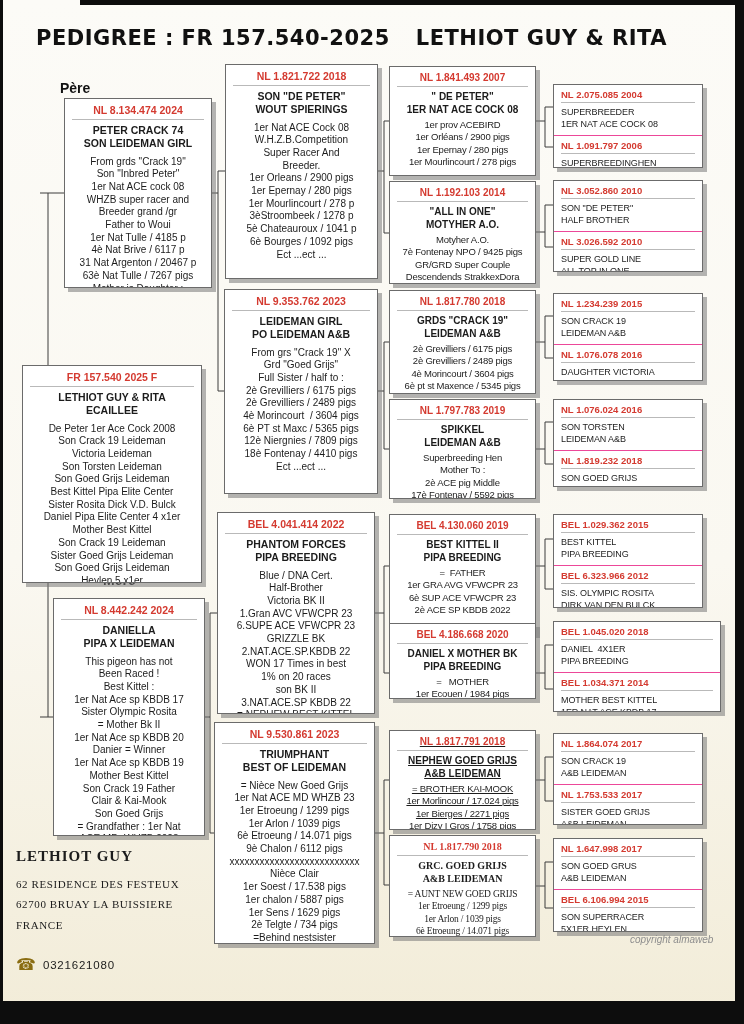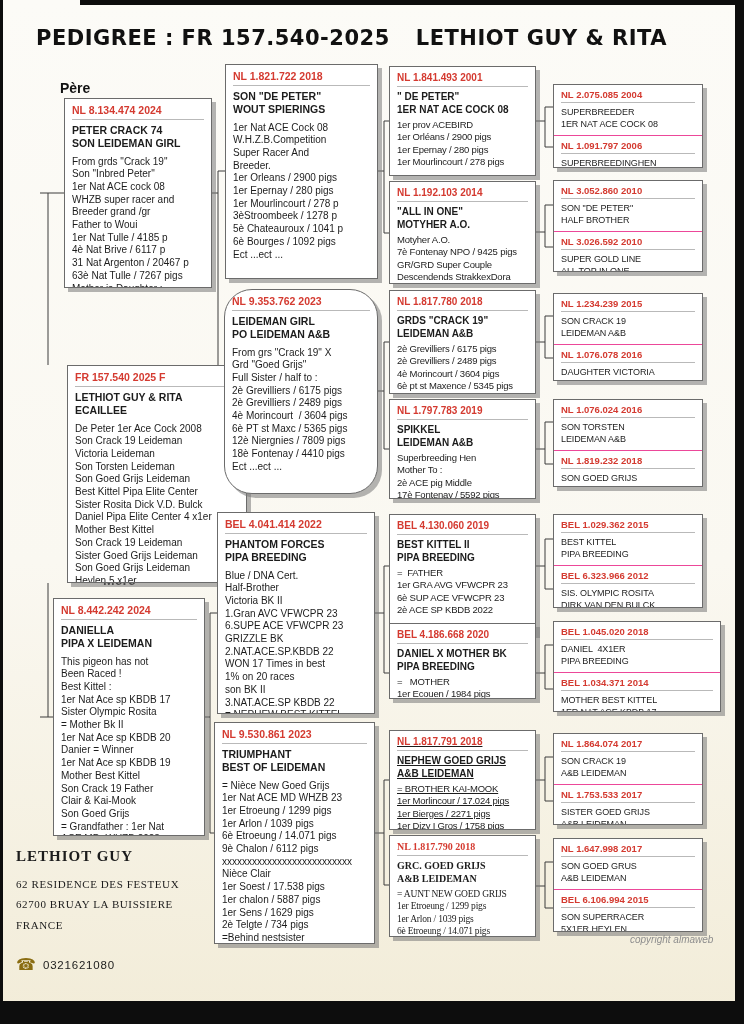--- a/index.html
+++ b/index.html
@@ -7,21 +7,21 @@
     width:744px;height:1024px;position:relative;overflow:hidden;
     background:linear-gradient(180deg,#fcfbf7 0%,#faf8f1 55%,#f2ecd8 100%);
     font-family:"Liberation Sans","DejaVu Sans",sans-serif;color:#1c1c1c;
   }
   .edge{position:absolute;background:#0d0d0d;}
   .title{position:absolute;left:36px;top:26px;font-family:"DejaVu Sans",sans-serif;
     font-weight:bold;font-size:21px;letter-spacing:0.5px;white-space:pre;color:#111;}
   .title .owner{margin-left:26px;}
   .sexlabel{position:absolute;font-weight:bold;font-size:14px;color:#111;}
   .pbox{position:absolute;background:#fff;border:1px solid #6b6b6b;box-sizing:border-box;
-    box-shadow:4px 4px 0 rgba(120,120,120,0.55);padding:5px 7px;overflow:hidden;}
+    box-shadow:4px 4px 0 rgba(120,120,120,0.55);padding:5px 7px;overflow:hidden;text-align:center;}
   .ring{color:#d43a30;font-size:10.5px;font-weight:600;white-space:pre;
     border-bottom:1px solid #b9b9b9;padding-bottom:3px;margin-bottom:4px;}
   .bname{font-weight:bold;font-size:10.5px;line-height:1.27;white-space:pre;margin-bottom:5px;}
   .blines{font-size:10px;line-height:1.27;white-space:pre;}
   .sm .ring{font-size:10px;}
   .sm .bname{font-size:10px;margin-bottom:3px;}
   .sm .blines{font-size:9.5px;letter-spacing:-0.2px;}
   .pairbox{position:absolute;background:#fff;border:1px solid #6b6b6b;box-sizing:border-box;
     box-shadow:4px 4px 0 rgba(120,120,120,0.55);padding:0;overflow:hidden;}
   .entry{padding:4px 7px 5px 7px;}
@@ -80,21 +80,21 @@
 WHZB super racer and
 Breeder grand /gr
 Father to Woui
 1er Nat Tulle / 4185 p
 4è Nat Brive / 6117 p
 31 Nat Argenton / 20467 p
 63è Nat Tulle / 7267 pigs
 Mother is Daughter :</div>
 </div>
 
-<div class="pbox" style="left:22px;top:365px;width:180px;height:218px;margin-left:45px;">
+<div class="pbox" style="left:22px;top:365px;width:180px;height:218px;">
   <div class="ring">FR 157.540 2025 F</div>
   <div class="bname">LETHIOT GUY &amp; RITA
 ECAILLEE</div>
   <div class="blines">De Peter 1er Ace Cock 2008
 Son Crack 19 Leideman
 Victoria Leideman
 Son Torsten Leideman
 Son Goed Grijs Leideman
 Best Kittel Pipa Elite Center
 Sister Rosita Dick V.D. Bulck
@@ -136,21 +136,21 @@
 Super Racer And
 Breeder.
 1er Orleans / 2900 pigs
 1er Epernay / 280 pigs
 1er Mourlincourt / 278 p
 3èStroombeek / 1278 p
 5è Chateauroux / 1041 p
 6è Bourges / 1092 pigs
 Ect ...ect ...</div>
 </div>
-<div class="pbox" style="left:224px;top:289px;width:154px;height:205px;border-radius:28px;">
+<div class="pbox" style="left:224px;top:289px;width:154px;height:205px;">
   <div class="ring">NL 9.353.762 2023</div>
   <div class="bname">LEIDEMAN GIRL
 PO LEIDEMAN A&amp;B</div>
   <div class="blines">From grs "Crack 19" X
 Grd "Goed Grijs"
 Full Sister / half to :
 2è Grevilliers / 6175 pigs
 2è Grevilliers / 2489 pigs
 4è Morincourt  / 3604 pigs
 6è PT st Maxc / 5365 pigs
@@ -189,21 +189,21 @@
 xxxxxxxxxxxxxxxxxxxxxxxxxx
 Nièce Clair
 1er Soest / 17.538 pigs
 1er chalon / 5887 pigs
 1er Sens / 1629 pigs
 2è Telgte / 734 pigs
 =Behind nestsister</div>
 </div>
 
 <div class="pbox sm" style="left:389px;top:66px;width:147px;height:110px;">
-  <div class="ring">NL 1.841.493 2001</div>
+  <div class="ring">NL 1.841.493 2007</div>
   <div class="bname">" DE PETER"
 1ER NAT ACE COCK 08</div>
   <div class="blines">1er prov ACEBIRD
 1er Orléans / 2900 pigs
 1er Epernay / 280 pigs
 1er Mourlincourt / 278 pigs</div>
 </div>
 <div class="pbox sm" style="left:389px;top:181px;width:147px;height:103px;">
   <div class="ring">NL 1.192.103 2014</div>
   <div class="bname">"ALL IN ONE"

